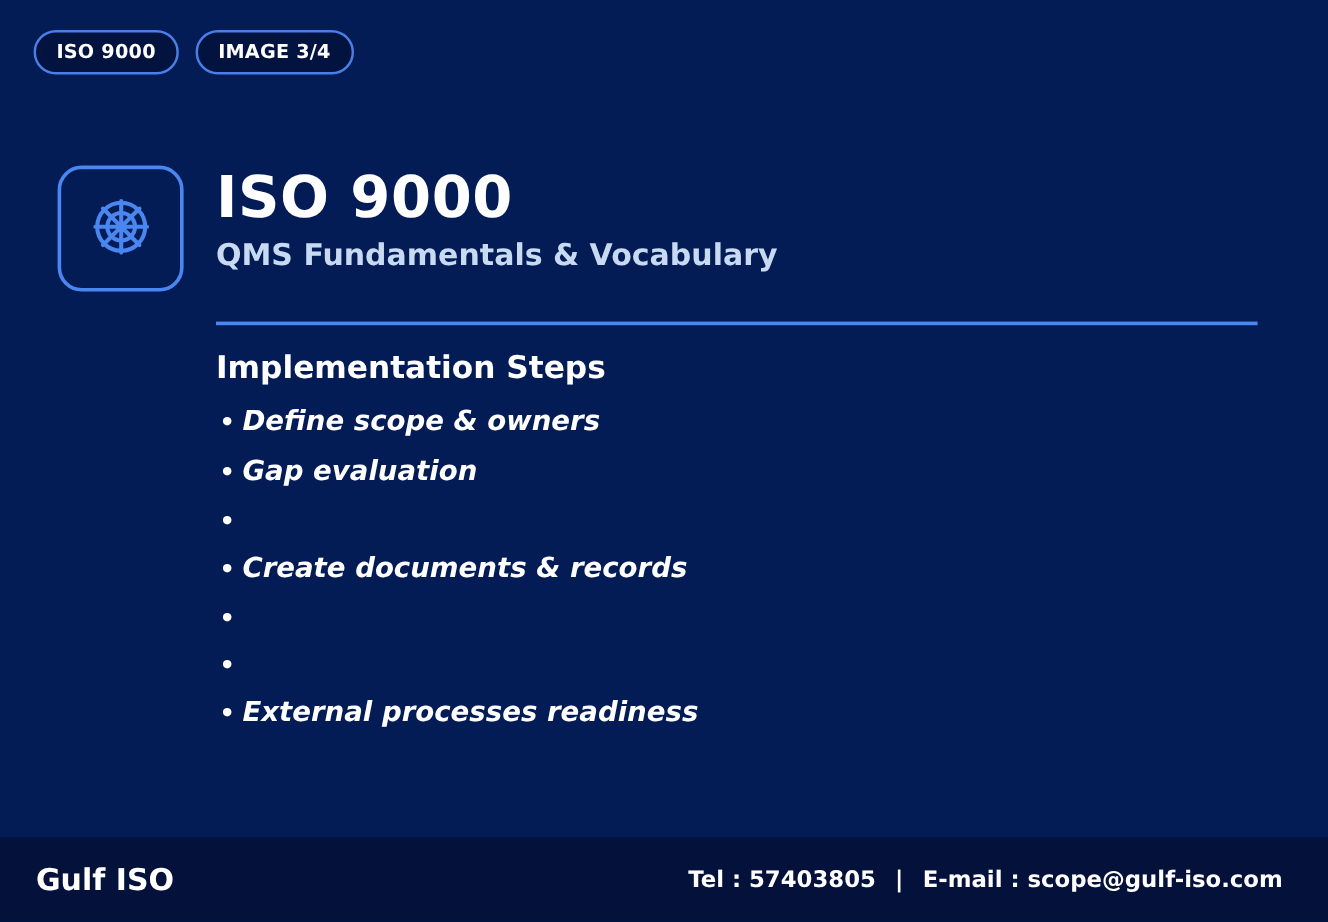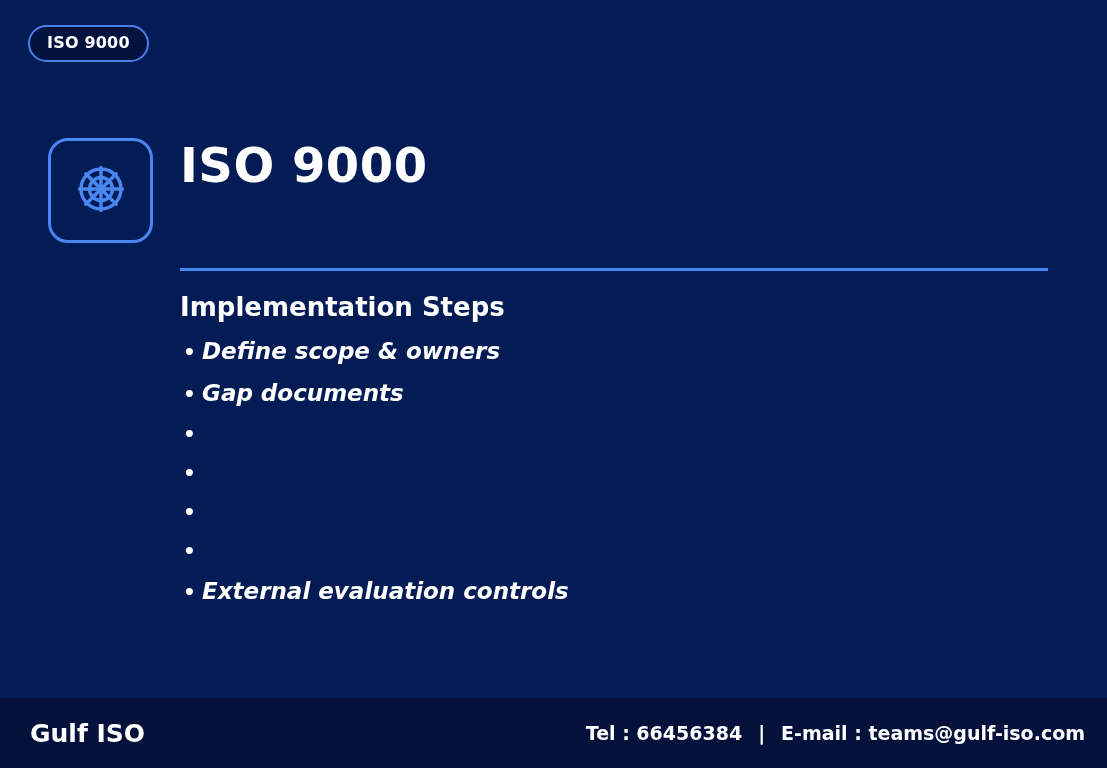--- a/index.html
+++ b/index.html
@@ -130,21 +130,21 @@
   .footer {
     position: absolute;
     left: 0;
     bottom: 0;
     width: 1107px;
     height: 70px;
     background: #04113a;
     display: flex;
     align-items: center;
     box-sizing: border-box;
-    padding: 0 22px 0 30px;
+    padding: 0 38px 0 30px;
   }
   .footer-brand {
     color: #ffffff;
     font-size: 25px;
     font-weight: bold;
     line-height: 1;
   }
   .footer-contact {
     margin-left: auto;
     display: flex;
@@ -158,75 +158,78 @@
   .footer-sep {
     padding: 0 16px;
     color: #ffffff;
   }
 </style>
 </head>
 <body>
 
 <div class="badge-row">
   <div class="badge">ISO 9000</div>
+  <div class="badge">IMAGE 3/4</div>
 </div>
 
 <div class="header">
   <div class="logo-box">
     <span class="logo-icon">
       <svg width="54" height="54" viewBox="0 0 54 54" aria-hidden="true">
         <g stroke="#4a86f0" stroke-width="3.4" fill="none" stroke-linecap="round">
           <circle cx="27" cy="27" r="20"></circle>
           <circle cx="27" cy="27" r="11.5"></circle>
           <line x1="27" y1="5.5" x2="27" y2="48.5"></line>
           <line x1="5.5" y1="27" x2="48.5" y2="27"></line>
           <line x1="11.8" y1="11.8" x2="42.2" y2="42.2"></line>
           <line x1="42.2" y1="11.8" x2="11.8" y2="42.2"></line>
         </g>
         <circle cx="27" cy="27" r="4.6" fill="#4a86f0"></circle>
       </svg>
     </span>
   </div>
   <div class="title-block">
     <h1 class="main-title">ISO 9000</h1>
+    <h2 class="subtitle">QMS Fundamentals &amp; Vocabulary</h2>
   </div>
 </div>
 
 <div class="divider"></div>
 
 <div class="content">
   <h3 class="section-heading">Implementation Steps</h3>
   <ul class="bullet-list">
     <li class="bullet-item">
       <span class="bullet-marker">•</span>
       <span class="bullet-text">Define scope &amp; owners</span>
     </li>
     <li class="bullet-item">
       <span class="bullet-marker">•</span>
-      <span class="bullet-text">Gap documents</span>
-    </li>
-    <li class="bullet-item">
-      <span class="bullet-marker">•</span>
-    </li>
-    <li class="bullet-item">
-      <span class="bullet-marker">•</span>
-    </li>
-    <li class="bullet-item">
-      <span class="bullet-marker">•</span>
-    </li>
-    <li class="bullet-item">
-      <span class="bullet-marker">•</span>
-    </li>
-    <li class="bullet-item">
-      <span class="bullet-marker">•</span>
-      <span class="bullet-text">External evaluation controls</span>
+      <span class="bullet-text">Gap evaluation</span>
+    </li>
+    <li class="bullet-item">
+      <span class="bullet-marker">•</span>
+    </li>
+    <li class="bullet-item">
+      <span class="bullet-marker">•</span>
+      <span class="bullet-text">Create documents &amp; records</span>
+    </li>
+    <li class="bullet-item">
+      <span class="bullet-marker">•</span>
+    </li>
+    <li class="bullet-item">
+      <span class="bullet-marker">•</span>
+    </li>
+    <li class="bullet-item">
+      <span class="bullet-marker">•</span>
+      <span class="bullet-text">External processes readiness</span>
     </li>
   </ul>
 </div>
 
 <div class="footer">
   <span class="footer-brand">Gulf ISO</span>
   <span class="footer-contact">
-    <span>Tel : 66456384</span>
+    <span>Tel : 57403805</span>
     <span class="footer-sep">|</span>
-    <span>E-mail : teams@gulf-iso.com</span>
+    <span>E-mail : scope@gulf-iso.com</span>
   </span>
 </div>
 
 </body></html>

